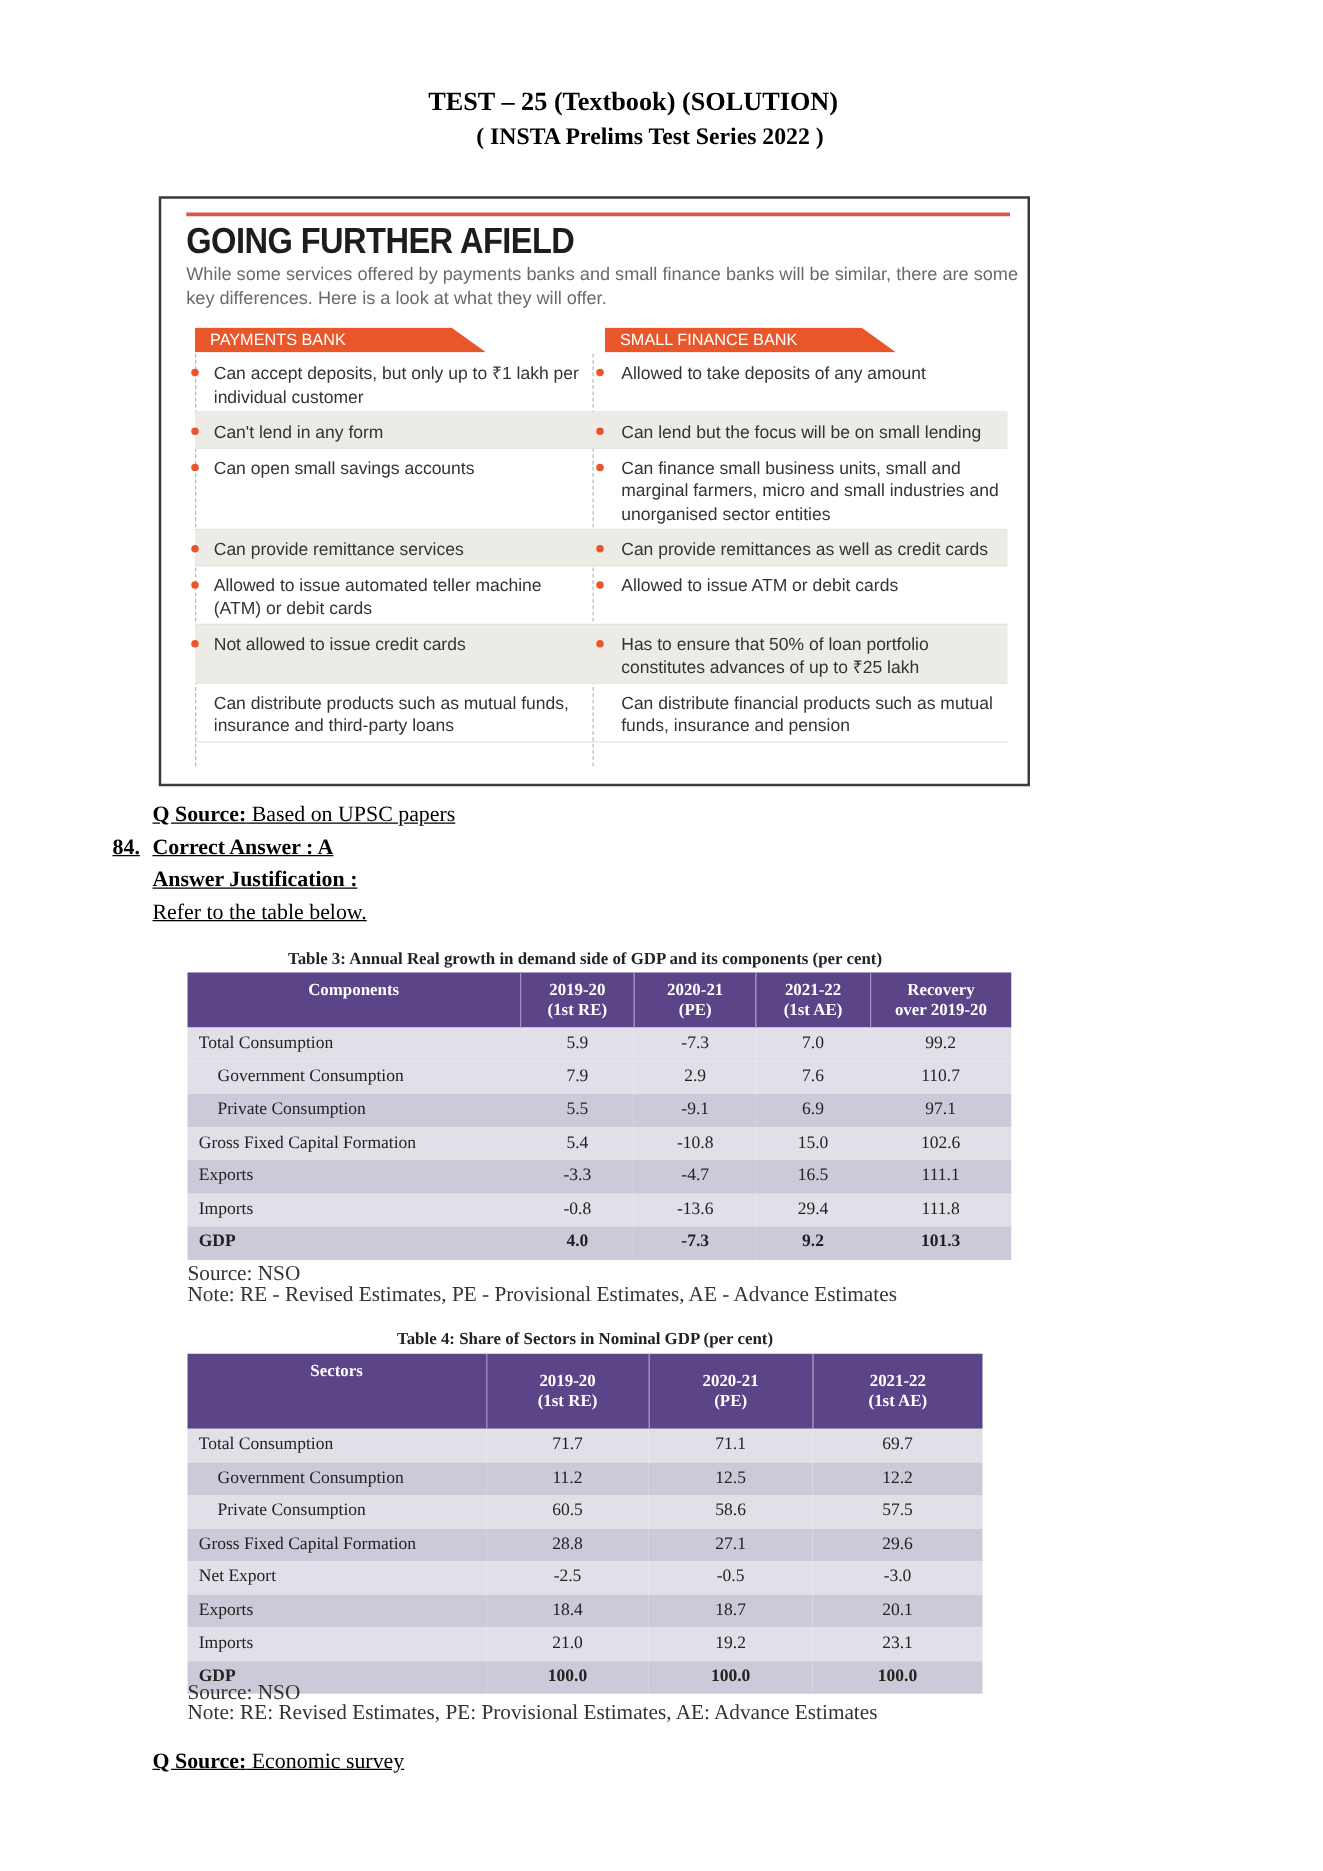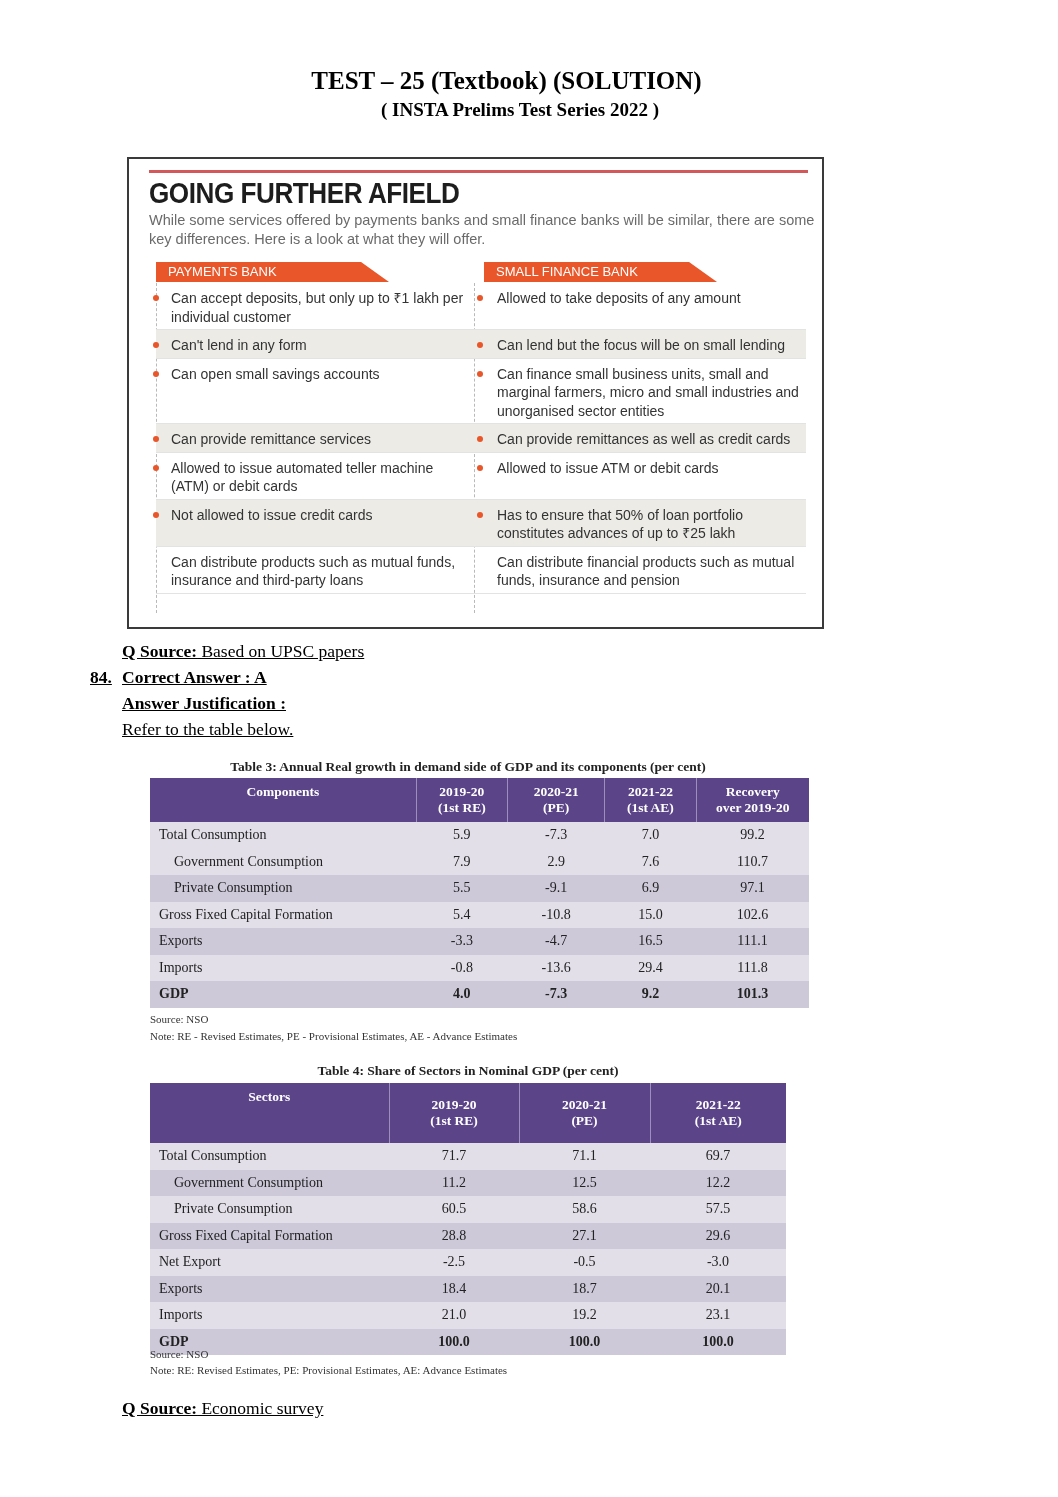--- a/index.html
+++ b/index.html
@@ -1,19 +1,19 @@
 <!DOCTYPE html>
 <html><head>
 <meta charset="utf-8">
 <style>
   html, body { margin: 0; padding: 0; background: #ffffff; }
   body { width: 1058px; height: 1497px; position: relative; overflow: hidden;
          font-family: "Liberation Serif", serif; color: #000; }
   .page-title { position: absolute; top: 66px; left: 0; width: 1013px; text-align: center;
-                font-weight: bold; font-size: 25px; line-height: 30px; }
+                font-weight: bold; font-size: 21px; line-height: 30px; }
   .page-subtitle { position: absolute; top: 98px; left: 0; width: 1040px; text-align: center;
                    font-weight: bold; font-size: 19px; line-height: 24px; }
 
   
   .infographic { position: absolute; left: 127px; top: 157px; width: 693px; height: 468px;
                  border: 2px solid #3a3a3a; background: #fff; font-family: "Liberation Sans", sans-serif; }
   .info-topline { position: absolute; left: 20px; right: 14px; top: 11px; height: 3px; background: #d2585a; }
   .info-heading { position: absolute; left: 20px; top: 18px; font-size: 29px; font-weight: bold;
                   color: #1d1d1d; letter-spacing: -0.5px; transform: scaleX(0.9); transform-origin: left; }
   .info-intro { position: absolute; left: 20px; top: 52px; width: 670px; font-size: 14.5px; line-height: 19px; color: #6a6a6a; }
@@ -44,21 +44,21 @@
   table.data { position: absolute; border-collapse: collapse; font-size: 14px; color: #222; }
   table.data th { background: #5b4487; color: #fff; font-weight: bold; font-size: 13.5px; line-height: 16px;
                   border-left: 1px solid #9c8fbd; padding: 0; text-align: center; }
   table.data th:first-child { border-left: none; }
   table.data td { padding: 0; text-align: center; height: 26.5px; }
   table.data td.lbl { text-align: left; padding-left: 9px; }
   table.data td.lbl.indent { padding-left: 24px; }
   table.data tr.r0 td { background: #e2dfe8; }
   table.data tr.r1 td { background: #cec9d9; }
   table.data tr.bold td { font-weight: bold; }
-  .tnote { position: absolute; font-size: 11px; line-height: 16px; color: #333; }
+  .tnote { position: absolute; font-size: 17px; line-height: 16px; color: #333; }
 </style>
 </head>
 <body>
 
 <div class="page-title">TEST – 25 (Textbook) (SOLUTION)</div>
 <div class="page-subtitle">( INSTA Prelims Test Series 2022 )</div>
 
 <div class="infographic">
   <div class="info-topline"></div>
   <div class="info-heading">GOING FURTHER AFIELD</div>

